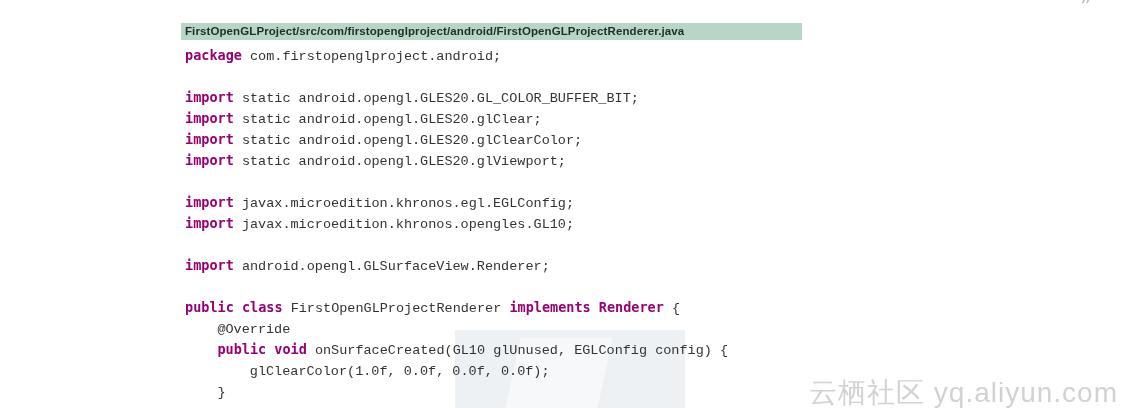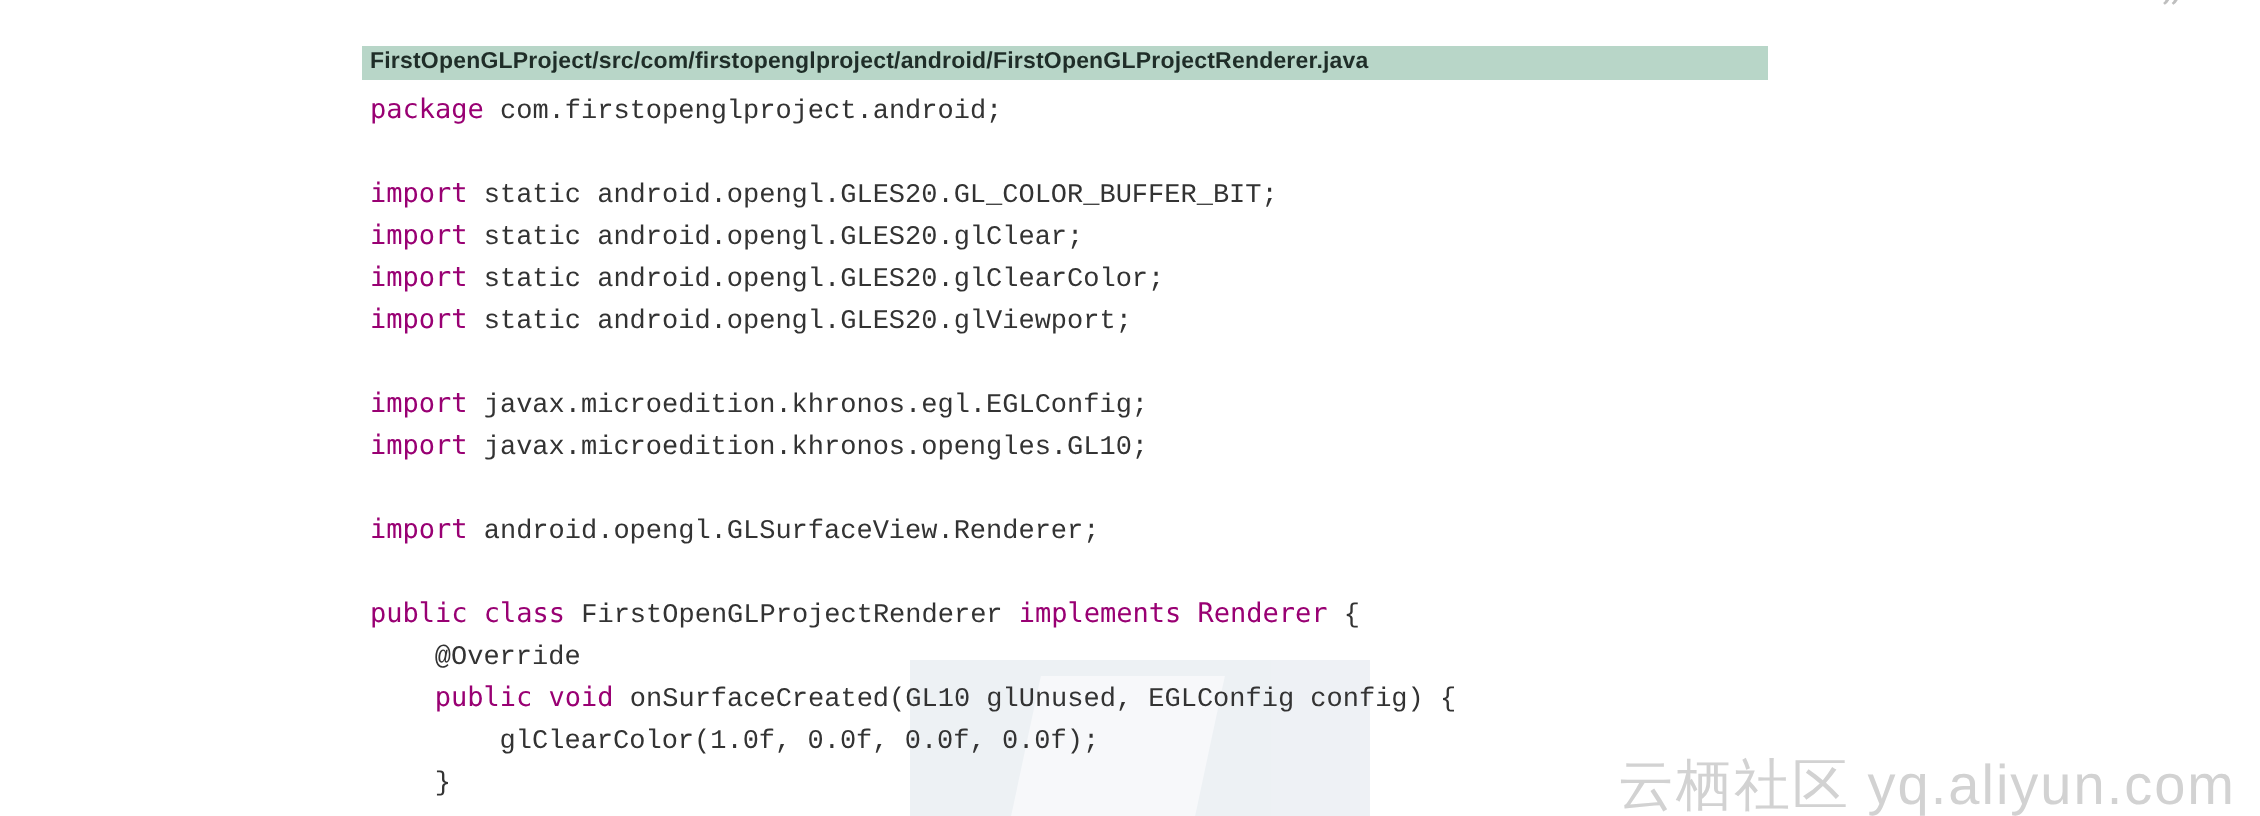--- a/index.html
+++ b/index.html
@@ -38,38 +38,38 @@
     width:92px;height:70px;
     background:#f2f5f8;
     transform:skewX(-12deg);
   }
   .code-area{
     position:absolute;
     left:181px;top:23px;
     z-index:1;
   }
   .file-header{
-    width:703px;
+    width:621px;
     background:var(--hl);
     color:#1f2d28;
     font:bold 11.5px/13px "Liberation Sans", sans-serif;
     padding:2px 4px 2px 4px;
     letter-spacing:0.1px;
     white-space:nowrap;
   }
   .code-block{
     margin:5px 0 0 4px;
     font-family:"DejaVu Sans Mono", monospace;
     font-size:13.5px;
     line-height:21px;
     color:var(--pl);
     white-space:pre;
   }
   .code-line{height:21px;}
-  .kw{color:var(--kw);font-weight:normal;}
+  .kw{color:var(--kw);font-weight:bold;}
   .pl{color:var(--pl);font-family:Liberation Mono, monospace;}
   .text-watermark{
     position:absolute;
     right:12px;bottom:-4px;
     z-index:2;
     color:var(--wm);
     font-size:28px;
     font-family:"Liberation Sans", sans-serif;
     letter-spacing:1px;
     white-space:nowrap;

